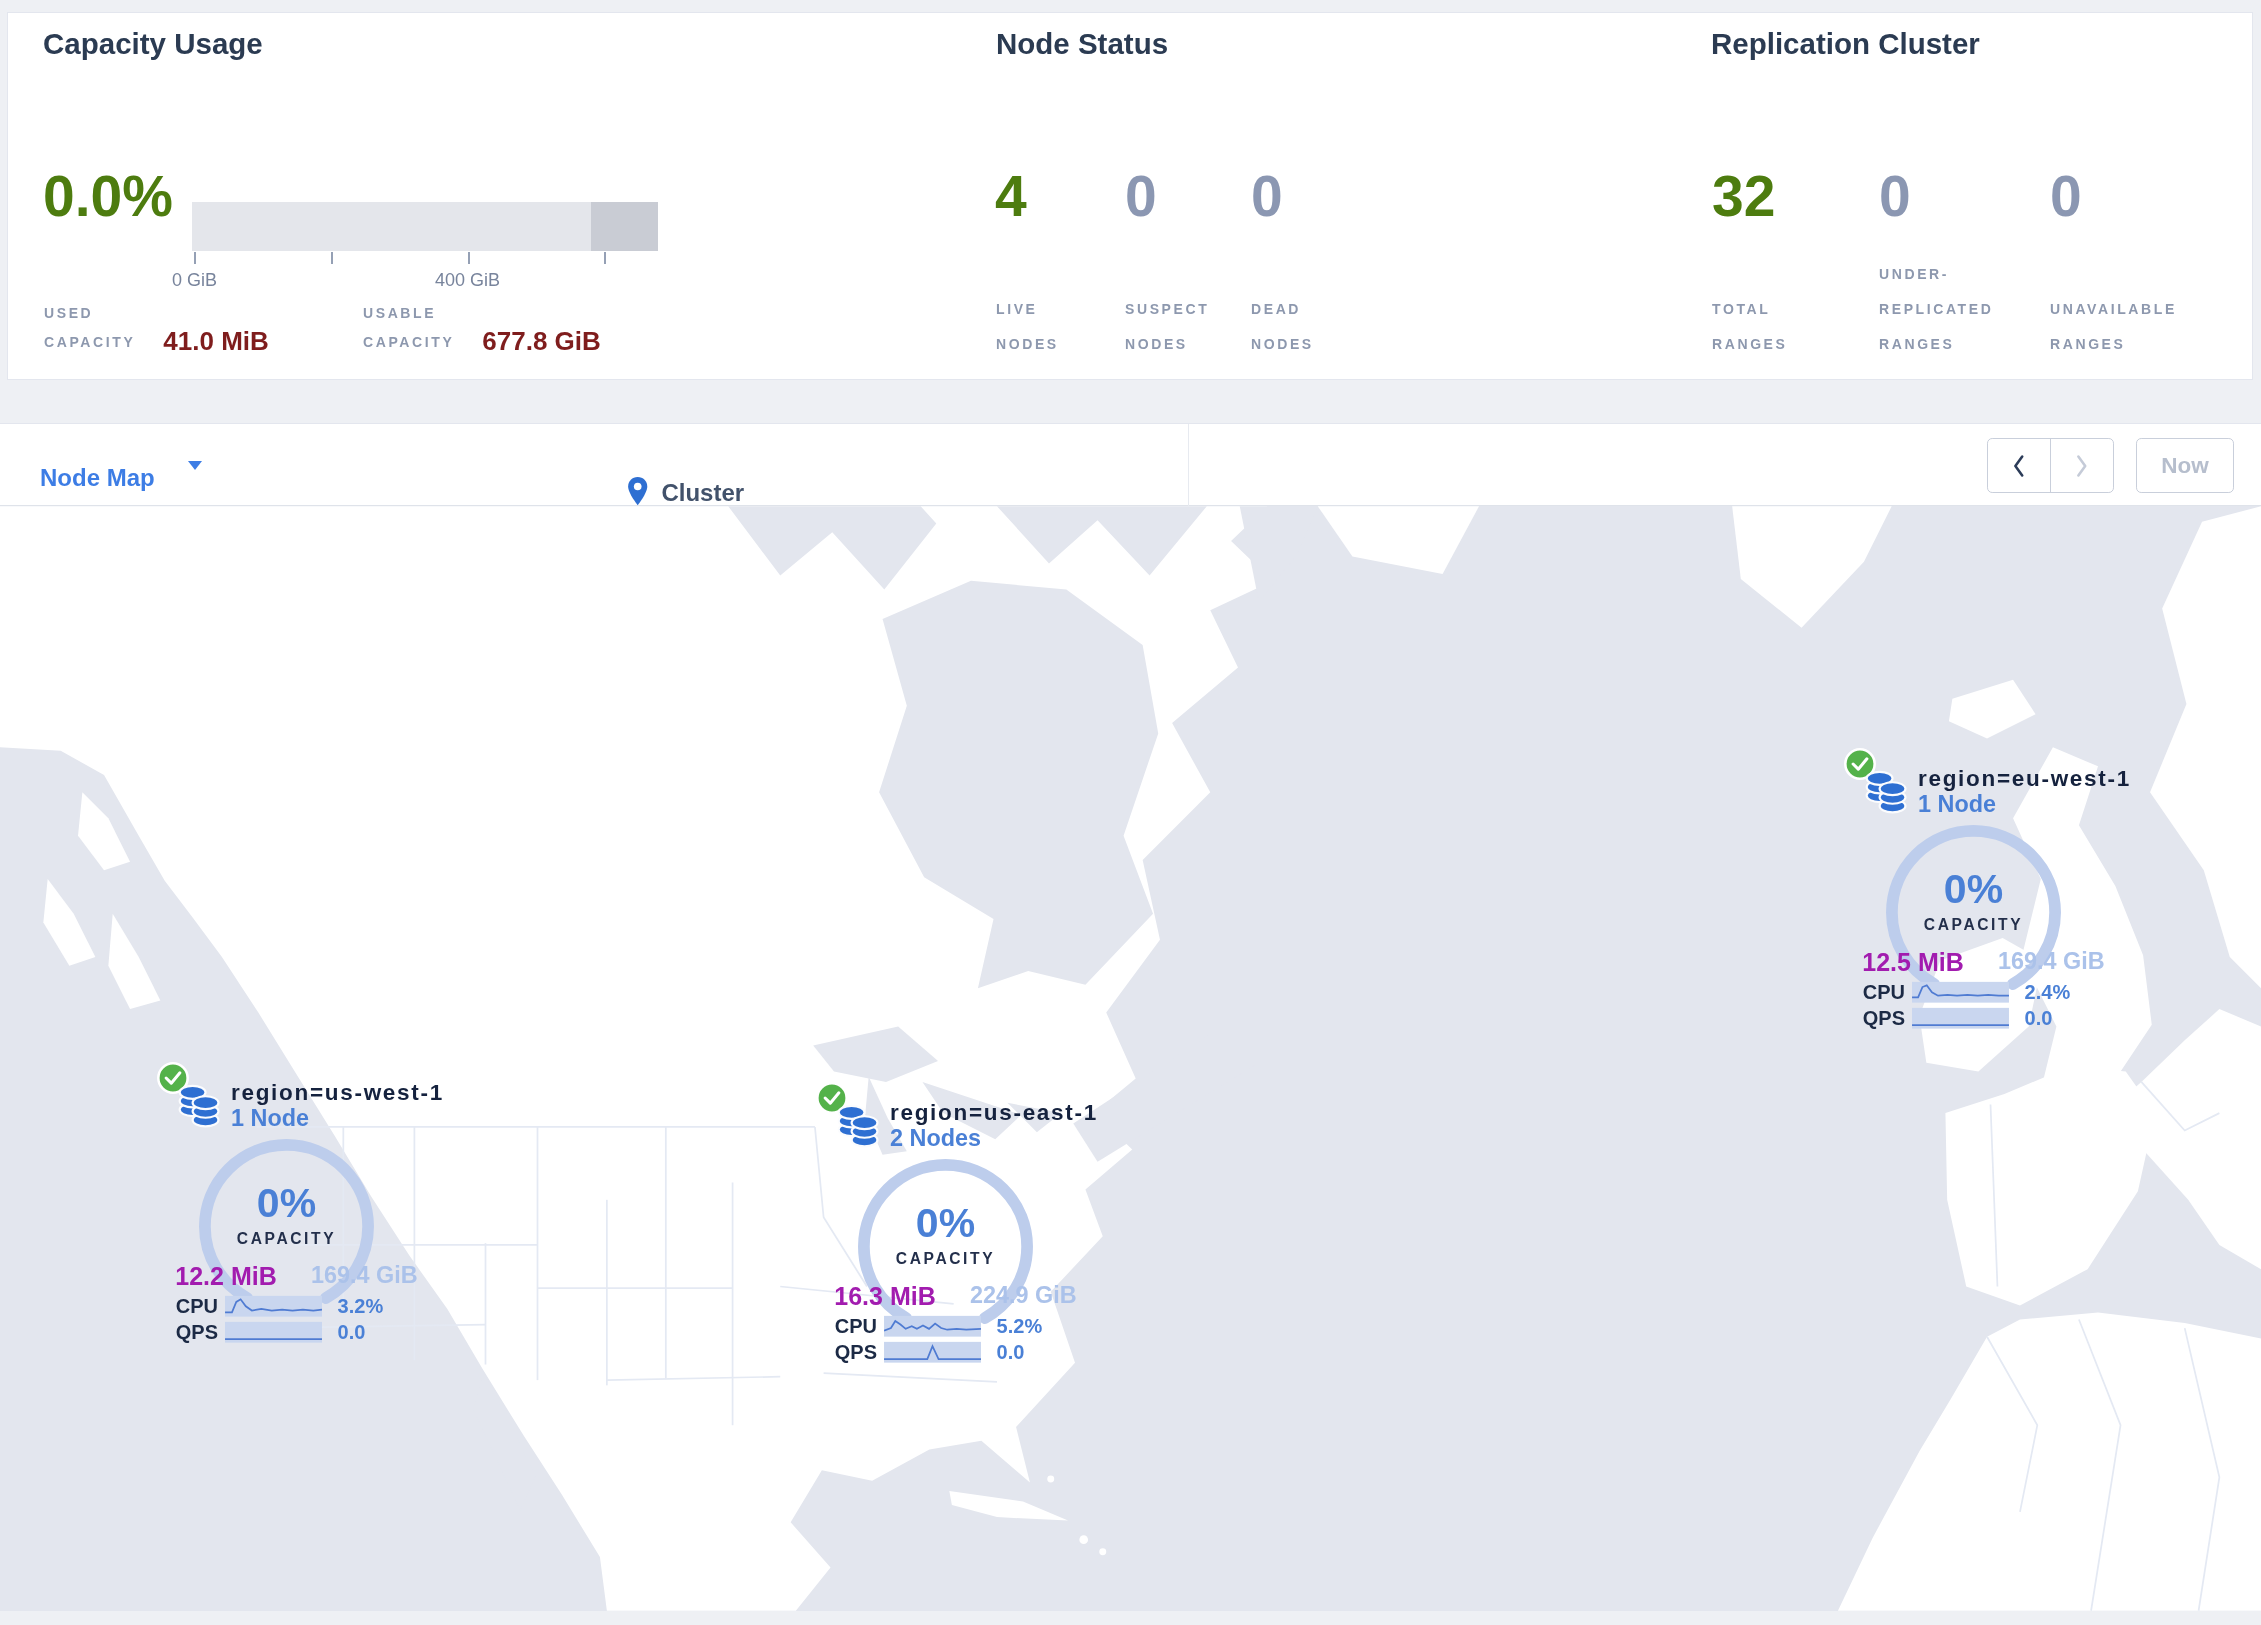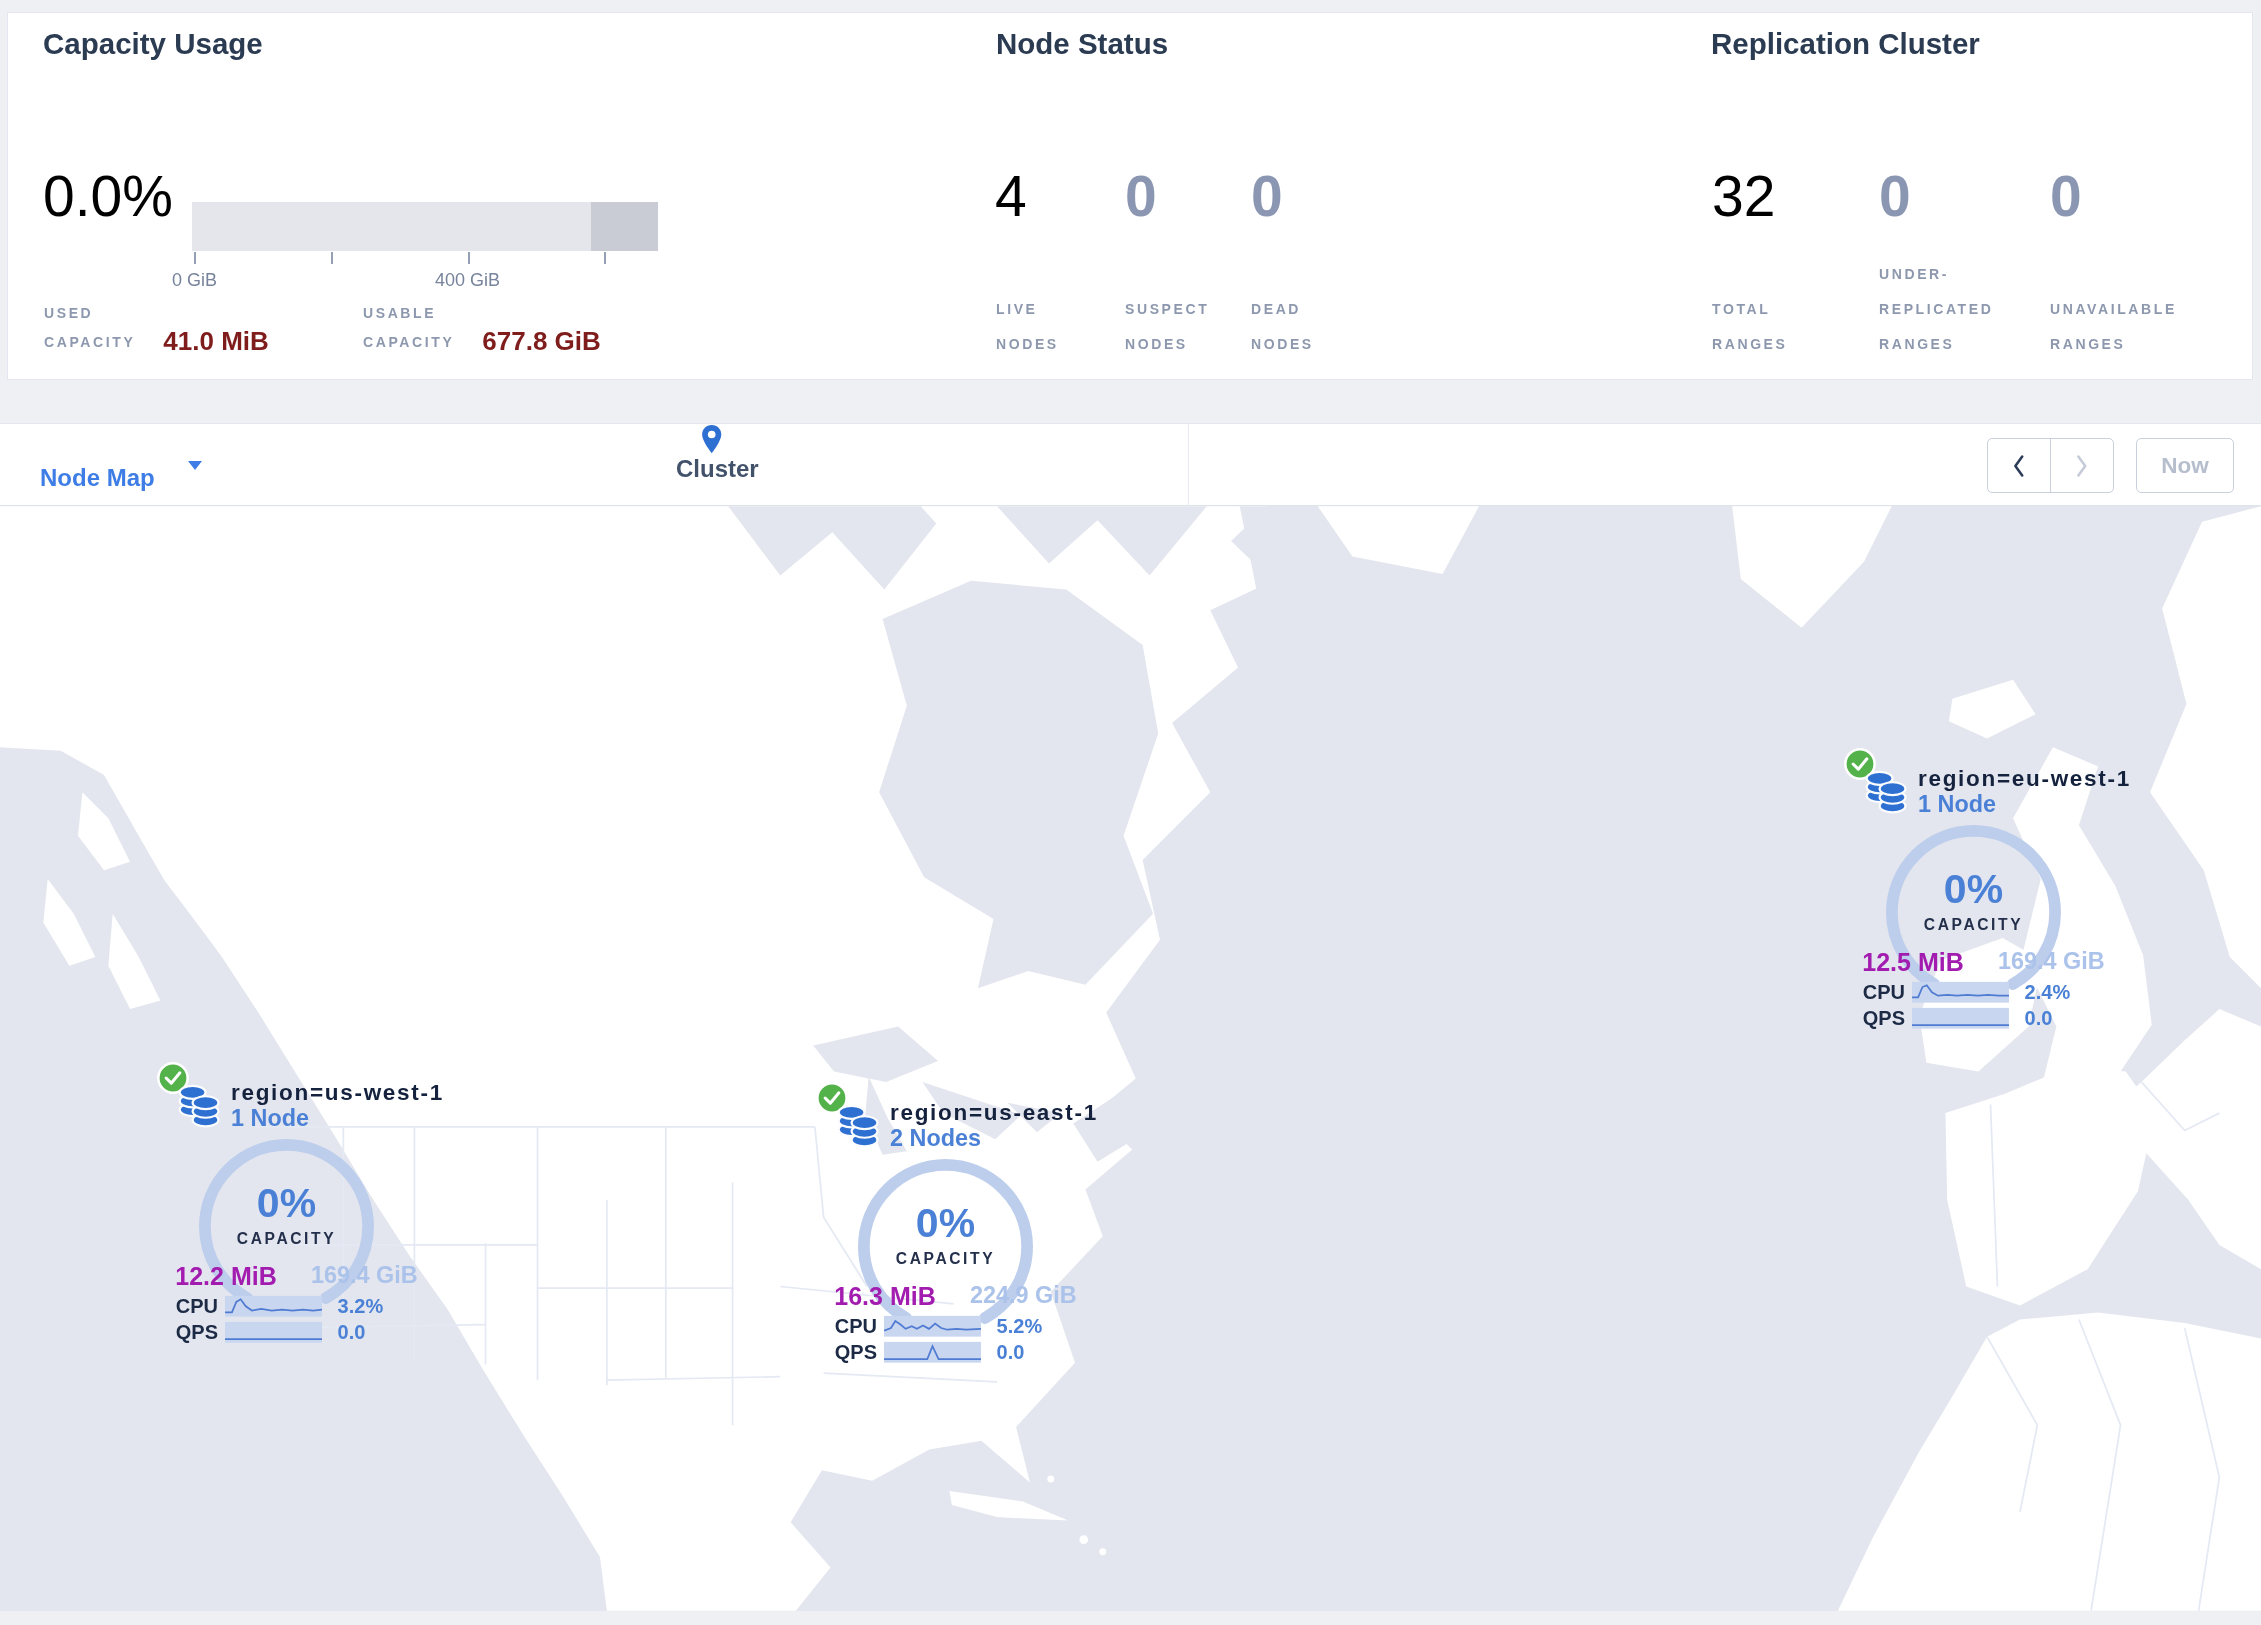--- a/index.html
+++ b/index.html
@@ -2,21 +2,21 @@
 <html style="font-size:14px"><head>
 <meta charset="utf-8">
 <style>
   html,body{margin:0;padding:0;background:#eef0f4;font-family:"Liberation Sans",sans-serif;}
   .page{position:relative;width:2261px;height:1626px;overflow:hidden;background:#eef0f4;}
 
   
   .panel{position:absolute;left:7px;top:12px;width:2246px;height:368px;background:#ffffff;
          border:0.9px solid #e3e6ee;box-sizing:border-box;}
   .sec-title{position:absolute;top:14px;font-size:29.5px;font-weight:700;color:#2b3b52;margin:0;}
-  .bignum{position:absolute;top:149px;font-size:57px;font-weight:400;color:#000000;line-height:69px;}
+  .bignum{position:absolute;top:149px;font-size:57px;font-weight:700;color:#4d7c0f;line-height:69px;}
   .bignum.dim{color:#8b97b2;font-weight:700;}
   .smlabel{position:absolute;bottom:17.3px;font-size:14px;font-weight:600;letter-spacing:2.6px;
            color:#8d98ae;line-height:35px;}
   .smlabel span{display:block;}
 
   .capbar{position:absolute;left:184px;top:189px;width:466px;height:49px;background:#e4e6eb;}
   .capbar-dark{position:absolute;right:0;top:0;width:67px;height:49px;background:#c9ccd4;}
   .tick{position:absolute;top:239px;width:1.7px;height:12px;background:#95a0b5;}
   .ticklabel{position:absolute;top:257px;width:139px;text-align:center;font-size:18px;color:#78849c;}
   .capmetric{position:absolute;bottom:22.5px;display:flex;align-items:flex-end;gap:16px;}
@@ -24,21 +24,21 @@
   .capmetric .lbl span{display:block;}
   .capmetric .val{font-size:26px;font-weight:700;color:#7f1d1d;margin-left:12px;line-height:31px;}
 
   
   .toolbar{position:absolute;left:0;top:423px;width:2261px;height:83px;background:#ffffff;
            border-top:0.9px solid #e3e6ee;border-bottom:0.9px solid #dfe3ea;box-sizing:border-box;}
   .view-select{position:absolute;left:40px;top:0;height:83px;display:flex;align-items:center;cursor:pointer;}
   .view-select .vtext{font-size:24px;font-weight:600;color:#3d7de5;margin-top:24px;}
   .caret-down{display:inline-block;margin-left:33px;width:0;height:0;border-left:7.8px solid transparent;
               border-right:7.8px solid transparent;border-top:9.5px solid #3d7de5;}
-  .crumb{position:absolute;left:664px;top:0;height:83px;display:flex;align-items:center;cursor:pointer;flex-direction:column;}
+  .crumb{position:absolute;left:626px;top:0;height:83px;display:flex;align-items:flex-end;cursor:pointer;}
   .crumb .ctext{font-size:24px;font-weight:600;color:#42526b;margin-left:12px;}
   .tb-divider{position:absolute;left:1188px;top:0;width:0.9px;height:82px;background:#e7eaf0;}
 
   .time-select{position:absolute;left:1229px;top:14px;width:733px;height:55px;border:1.7px solid #c9cfdb;
                border-radius:5.2px;box-sizing:border-box;display:flex;align-items:center;cursor:pointer;background:#fff;}
   .time-badge{margin-left:12px;width:54px;height:36px;background:#dee3ec;border-radius:4.3px;
               display:flex;align-items:center;justify-content:center;font-size:19px;font-weight:700;color:#3b4a64;}
   .time-label{margin-left:21px;font-size:22.5px;font-weight:600;color:#1e2c47;}
   .time-caret{position:absolute;right:24px;top:22.5px;}
 

